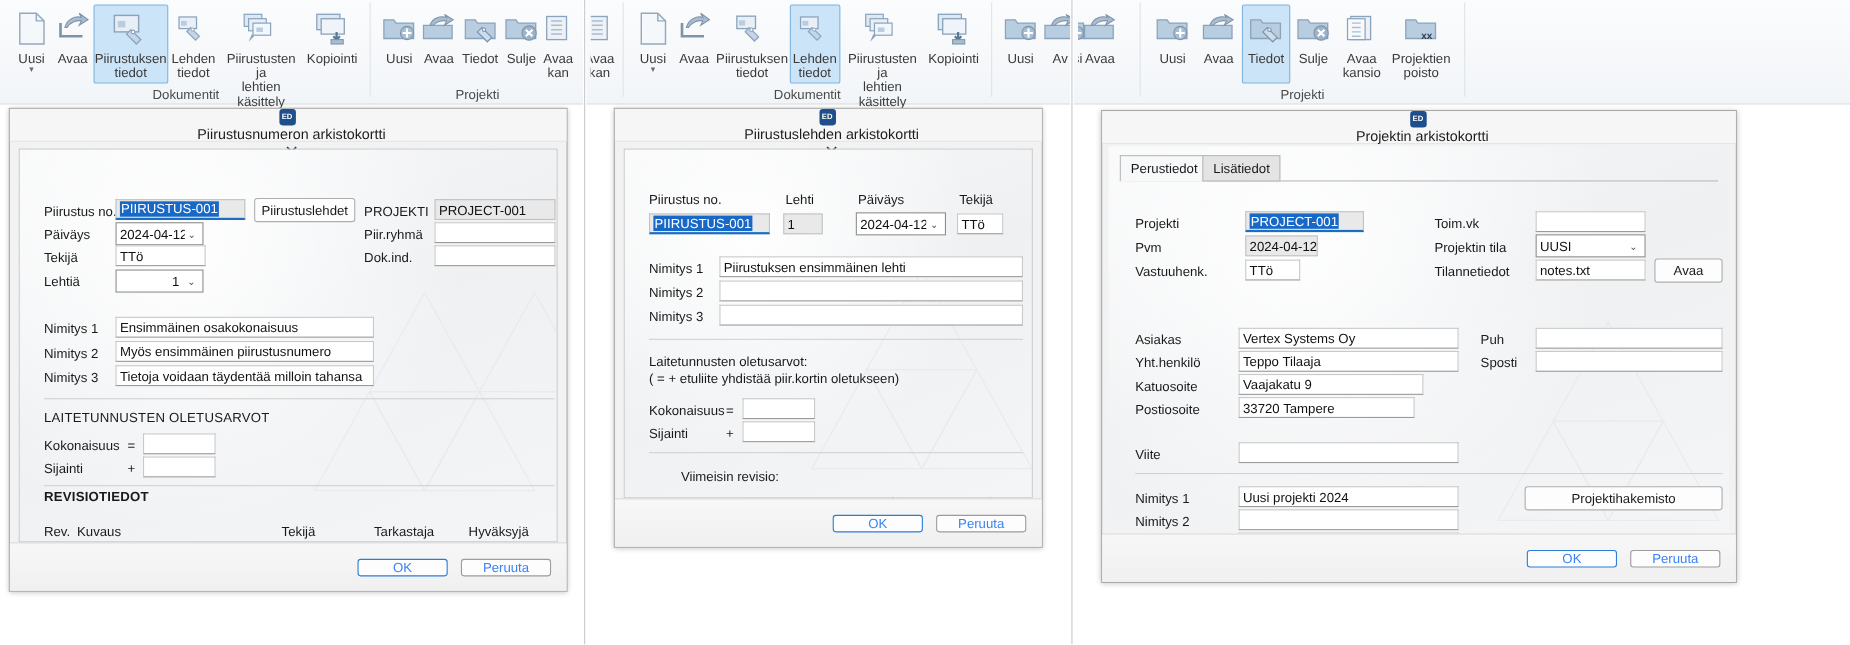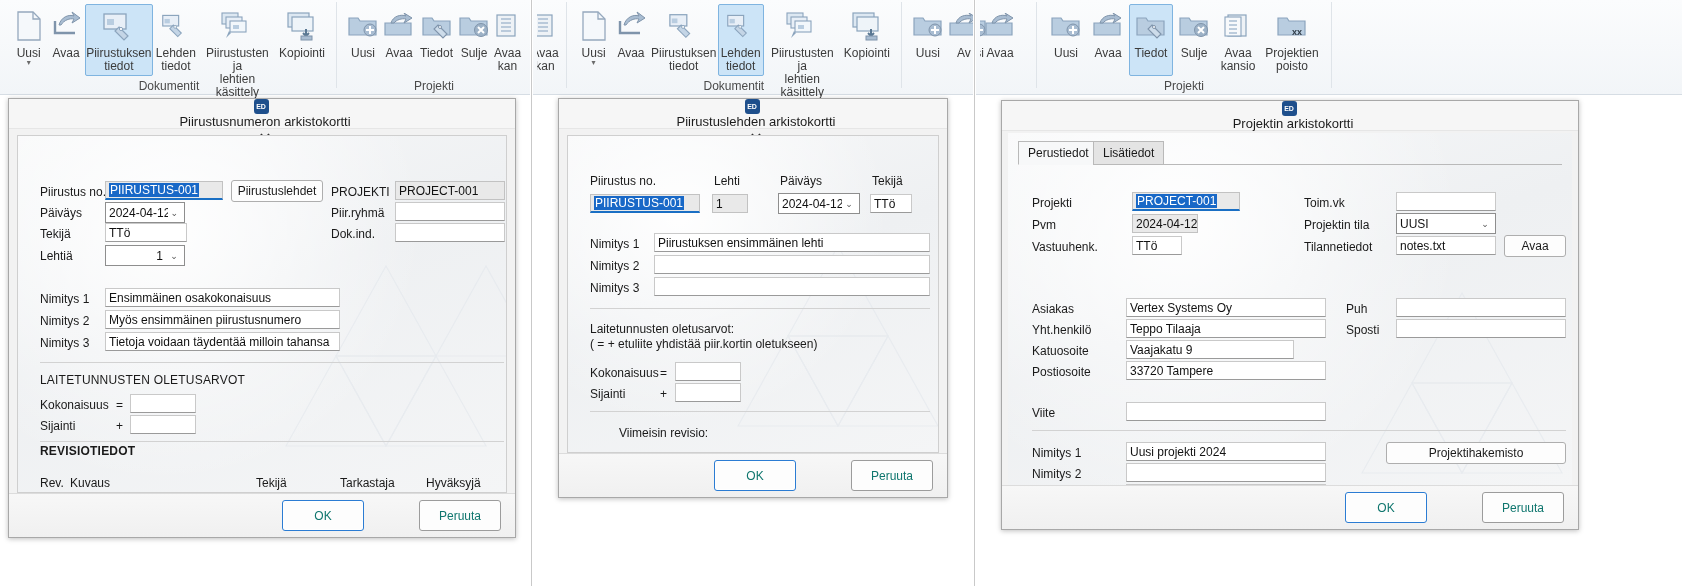--- a/index.html
+++ b/index.html
@@ -74,24 +74,24 @@
   }
   .wm { position:absolute; opacity:.5; pointer-events:none; }
   .dlg-foot {
     position:absolute; left:0; right:0; bottom:0; height:44px;
     border-top:1px solid #dcdcdc;
     background:linear-gradient(#f7f7f7,#f0f0f0);
     display:flex; align-items:center; justify-content:flex-end;
     padding-right:14px; gap:12px;
   }
   .btn {
-    height:31px; min-width:82px; padding:0 10px;
-    font-size:12px; color:#0f766e; background:#fdfdfd;
+    height:16px; min-width:82px; padding:0 10px;
+    font-size:12px; color:#3b82f6; background:#fdfdfd;
     border:1px solid #9c9c9c; border-radius:3px;
-    display:flex; align-items:center; justify-content:center;margin-left:43px;
+    display:flex; align-items:center; justify-content:center;
   }
   .btn.default { border:1px solid #2b7cd3; box-shadow:inset 0 0 0 1px #ffffff; }
   .lbl { position:absolute; font-size:12px; color:#1a1a1a; white-space:nowrap; }
   .lbl.caps { letter-spacing:.2px; }
   .inp {
     position:absolute; height:19px; background:#ffffff;
     border:1px solid #c9c9c9; border-bottom:1px solid #9a9a9a;
     font-size:12px; color:#111; padding:0 3px;
     display:flex; align-items:center; overflow:hidden; white-space:nowrap;
   }
@@ -742,21 +742,21 @@
       <div class="inp" style="left:388px; top:186px; width:170px;">
           <span></span>
         </div>
 
       <div class="lbl" style="left:24px; top:211px;">Katuosoite</div>
       <div class="inp" style="left:118px; top:207px; width:168px;">
           <span>Vaajakatu 9</span>
         </div>
 
       <div class="lbl" style="left:24px; top:232px;">Postiosoite</div>
-      <div class="inp" style="left:118px; top:228px; width:200px;">
+      <div class="inp" style="left:118px; top:228px; width:160px;">
           <span>33720 Tampere</span>
         </div>
 
       <div class="lbl" style="left:24px; top:273px;">Viite</div>
       <div class="inp" style="left:118px; top:269px; width:200px;">
           <span></span>
         </div>
 
       <div class="hr" style="left:24px; top:297px; width:534px;"></div>
 

